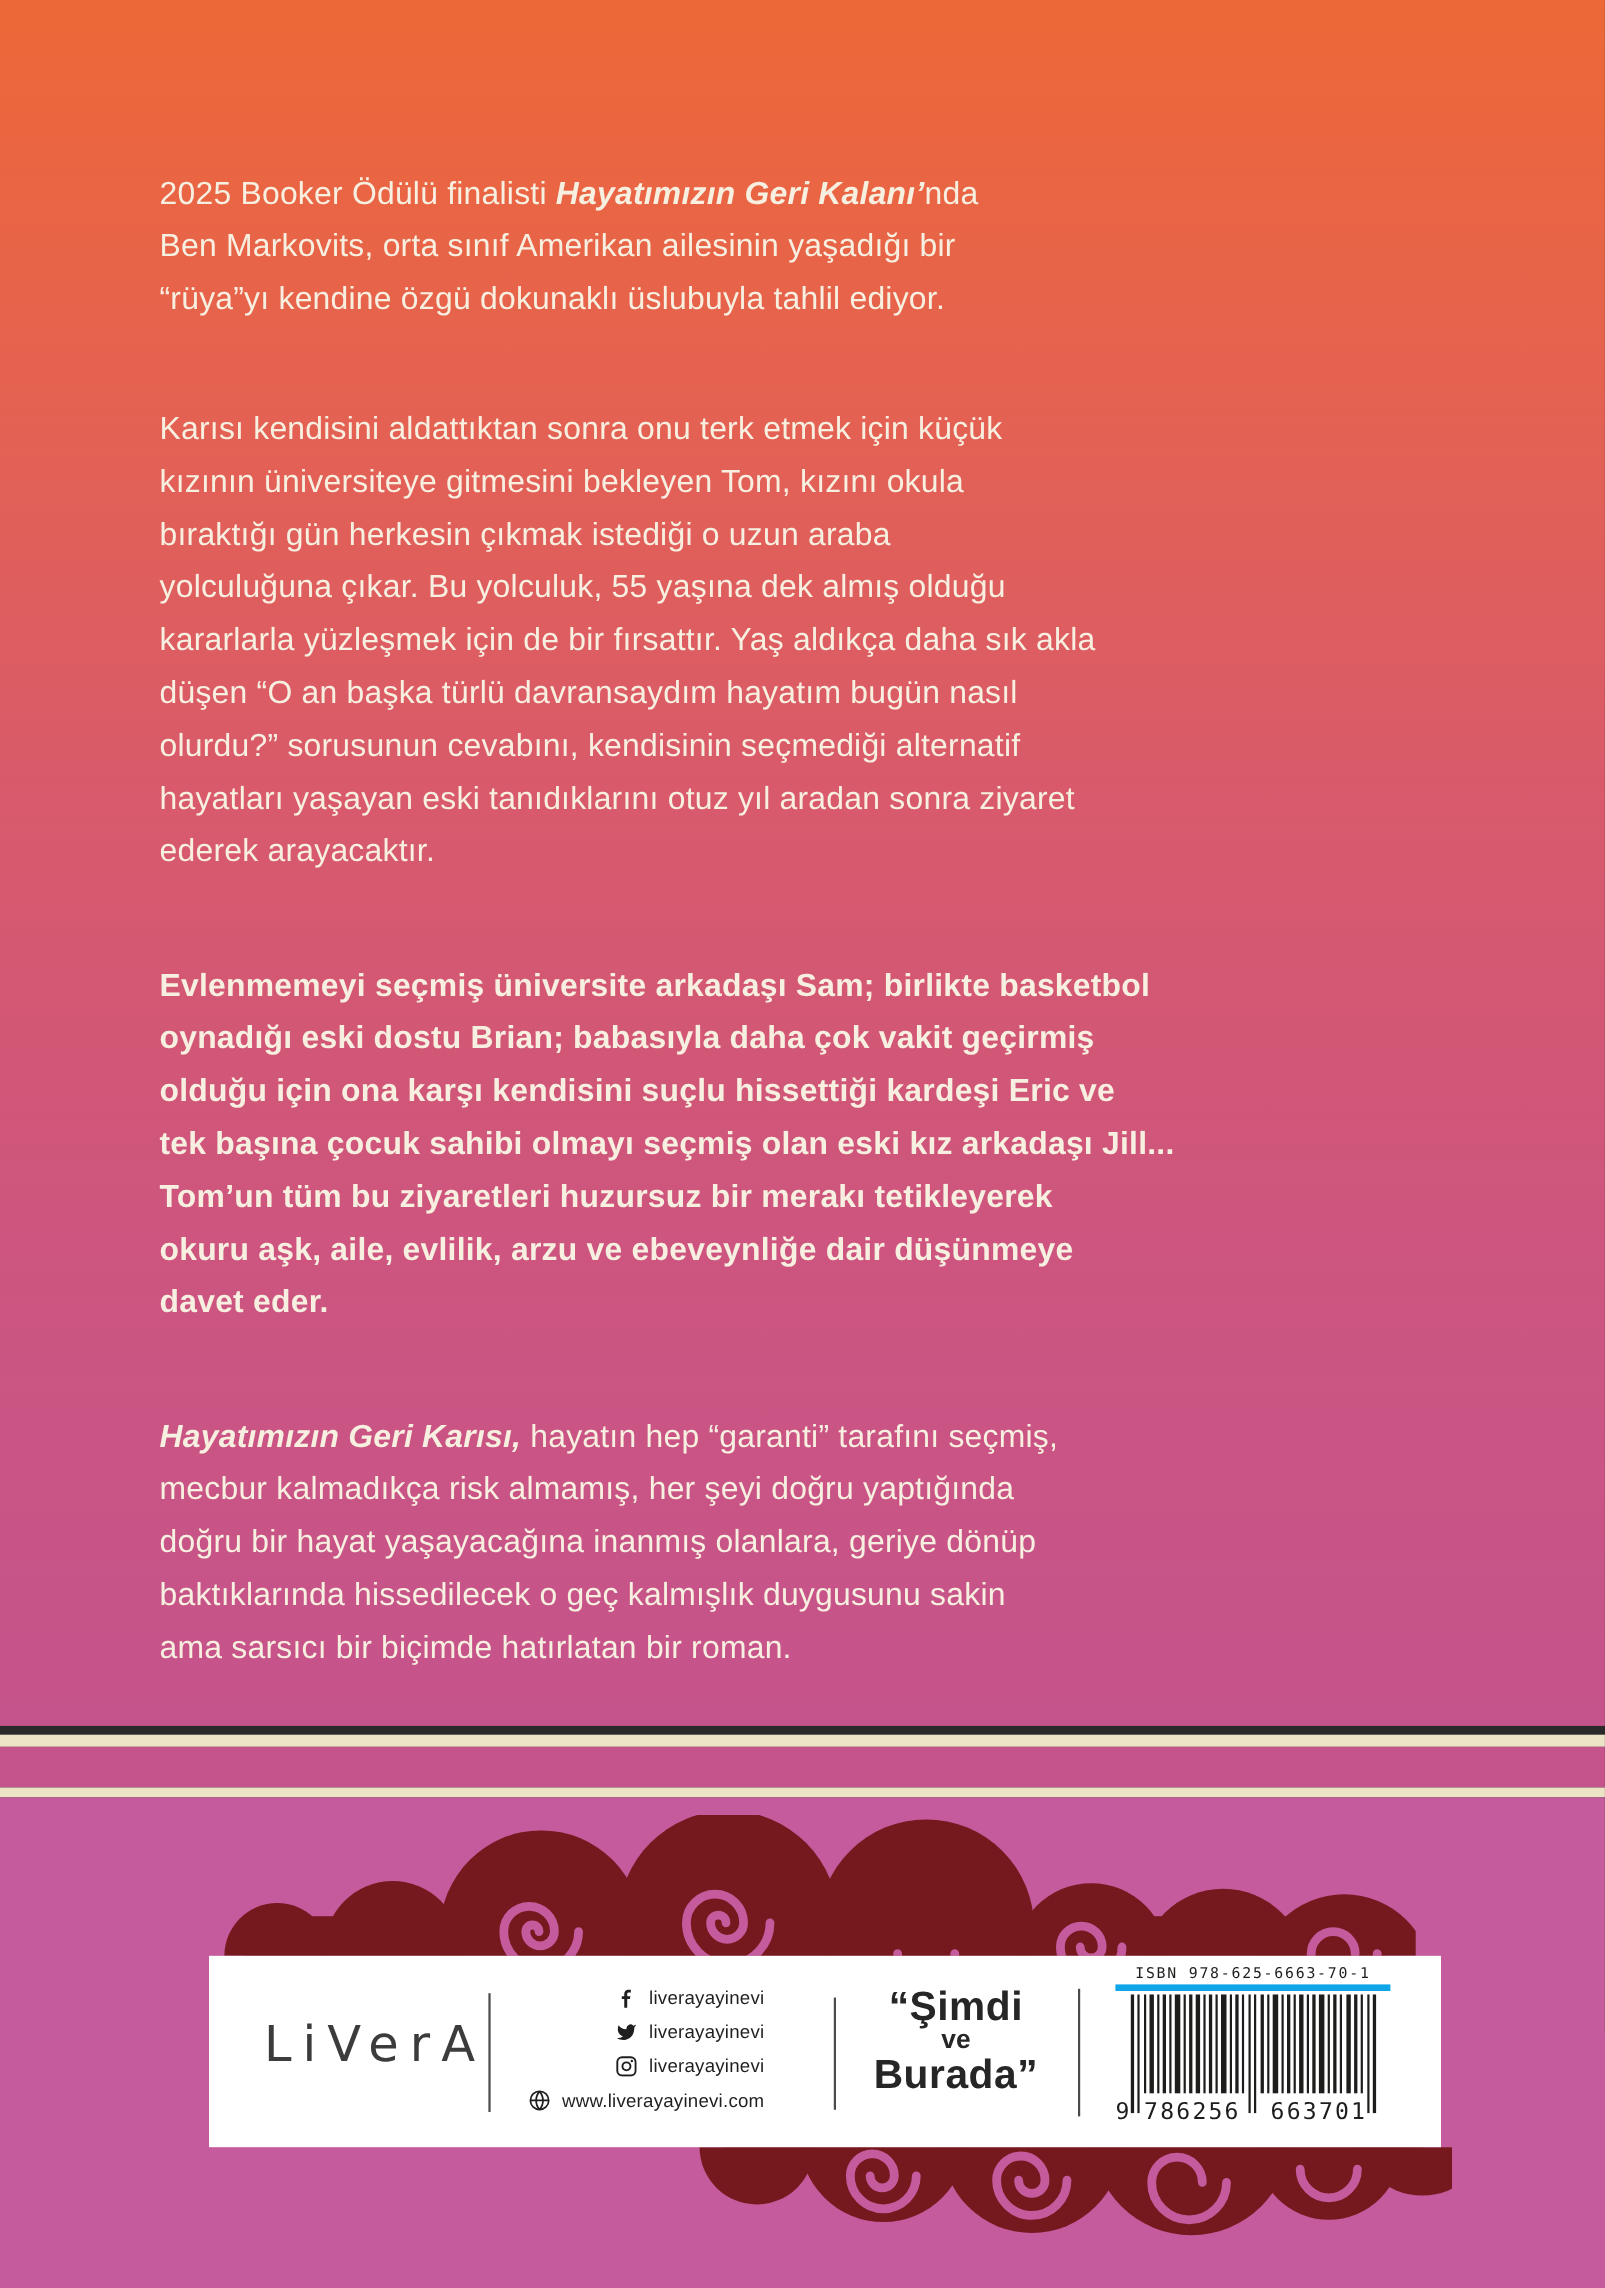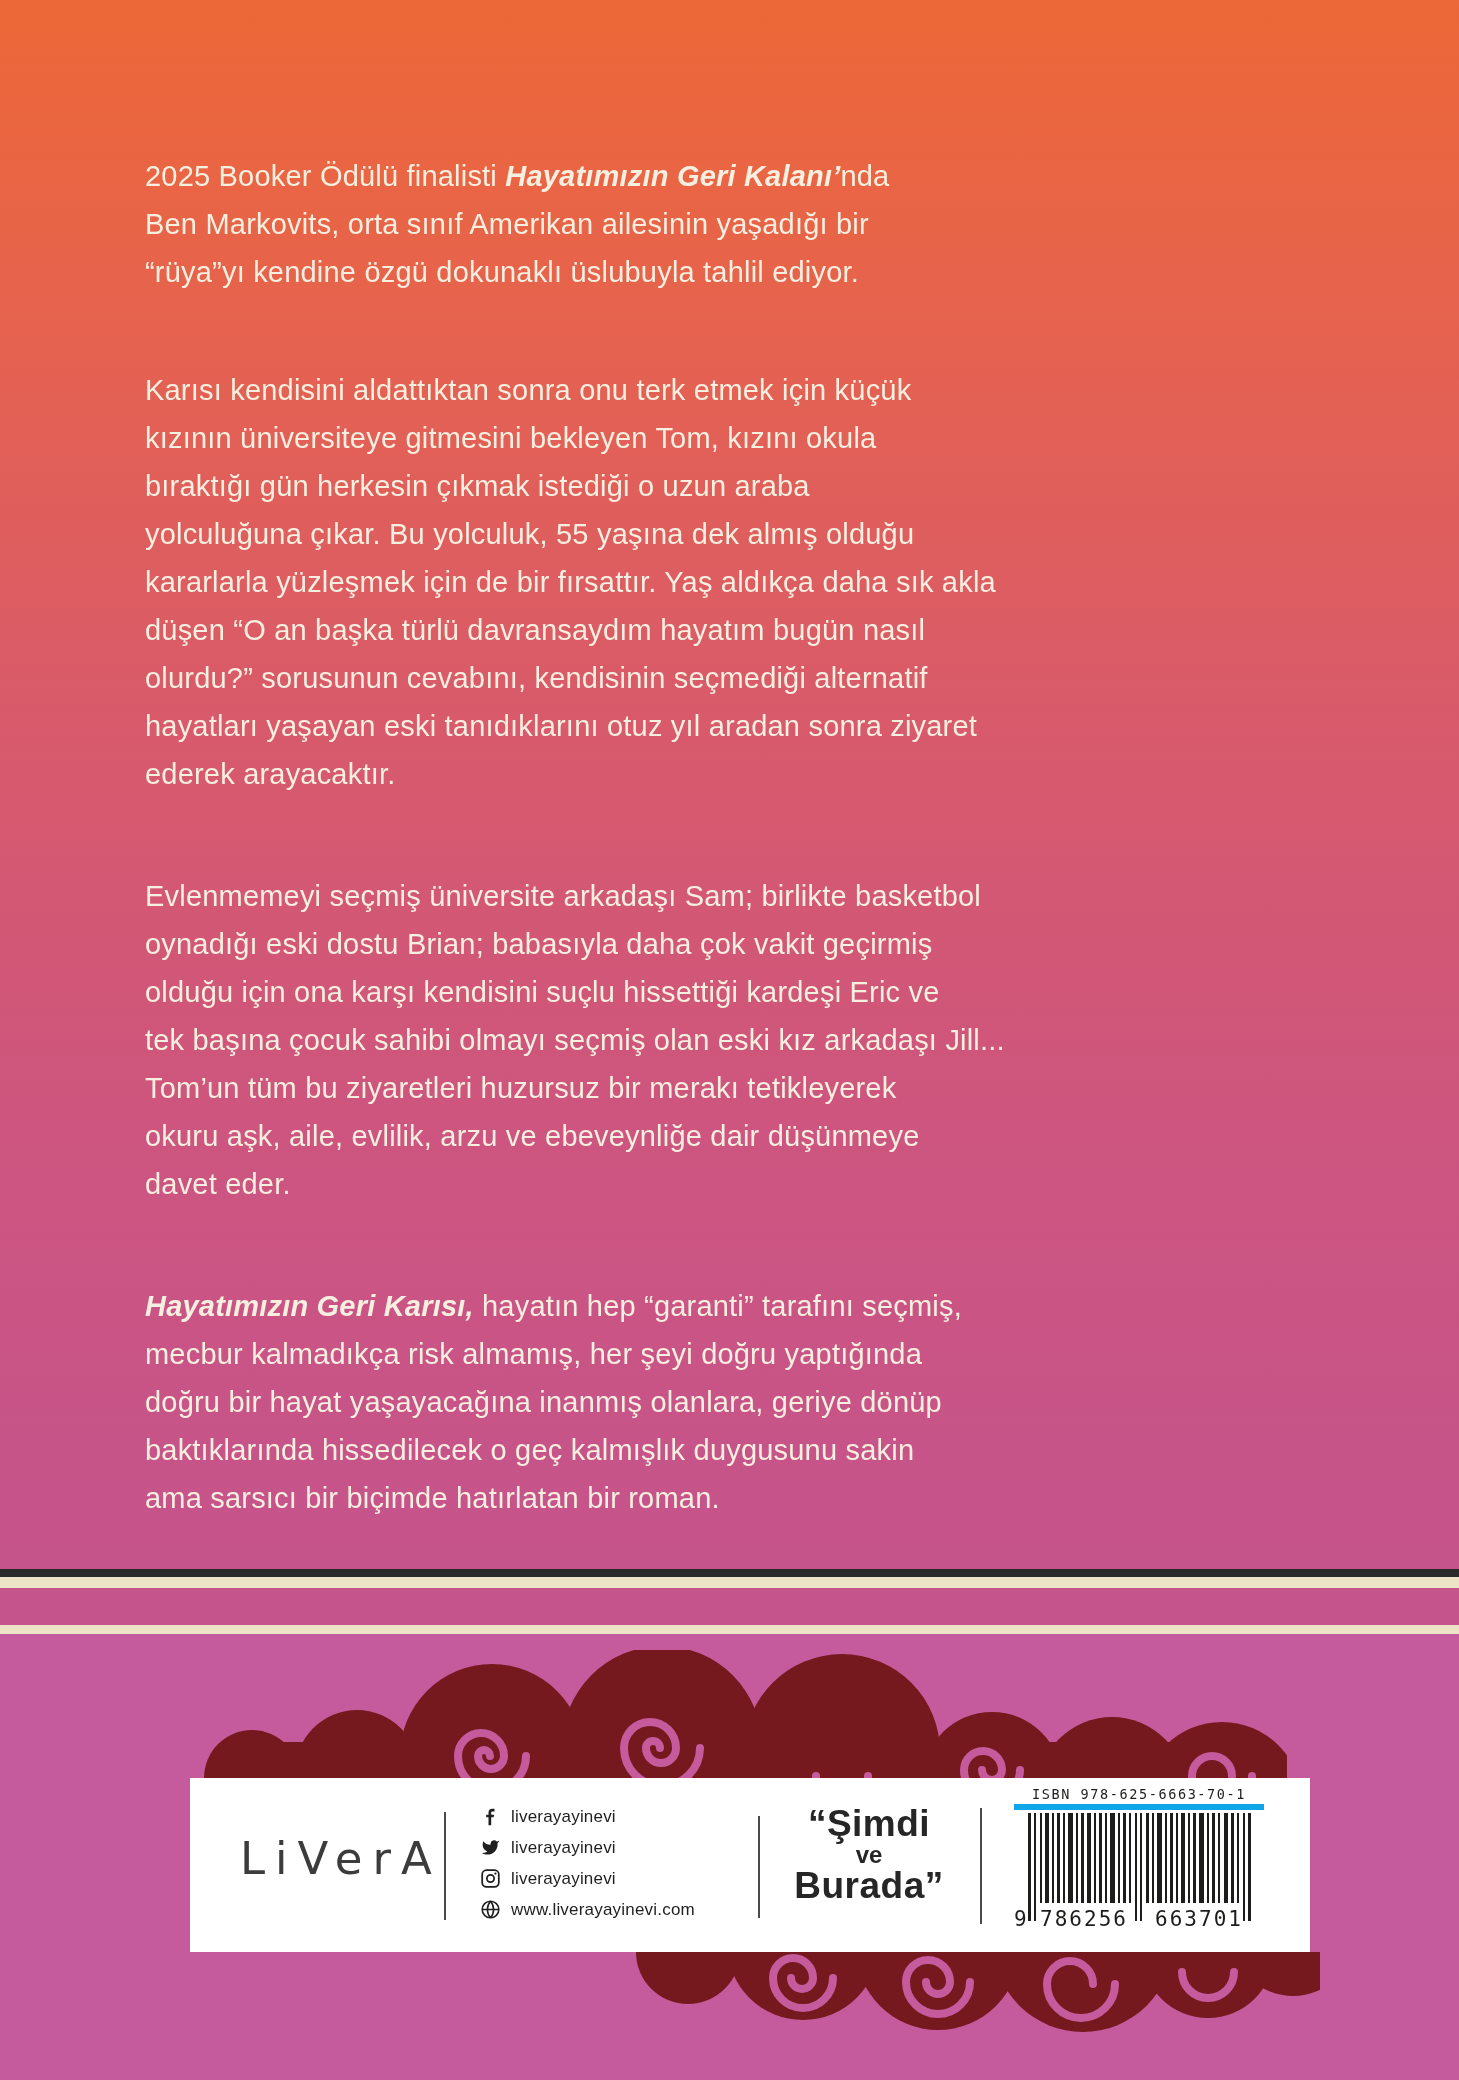--- a/index.html
+++ b/index.html
@@ -12,21 +12,21 @@
     position:absolute;left:0;top:0;width:1459px;height:1569px;
     background:linear-gradient(180deg,#ED6837 0%,#E56250 22%,#D85A6B 46%,#CD557F 72%,#C5548C 100%);
   }
   .p{
     position:absolute;left:145px;width:1080px;margin:0;
     font-size:29px;line-height:48px;color:#F7EFE0;
     white-space:pre-line;letter-spacing:.2px;
   }
   .p1{top:152px;}
   .p2{top:366px;}
-  .p3{top:872px;}
+  .p3{top:872px;font-weight:bold;}
   .p4{top:1282px;}
   .emph{font-weight:700;font-style:italic;}
   
   .stripe{position:absolute;left:0;width:1459px;background:#EDE3C6;}
   .s1{top:1577px;height:11px;}
   .stripe-gap{position:absolute;left:0;top:1588px;width:1459px;height:37px;background:#C5548C;}
   .s2{top:1625px;height:9px;}
   
   .bottom{
     position:absolute;left:0;top:1634px;width:1459px;height:446px;
@@ -42,21 +42,21 @@
   .logo{
     position:absolute;left:50px;top:0;height:160px;display:flex;align-items:center;
     font-family:"DejaVu Sans",sans-serif;font-size:45px;font-weight:400;
     letter-spacing:10px;color:#3C3C3C;
   }
   .vdiv{position:absolute;width:2px;background:#4a4a4a;}
   .d1{left:254px;top:34px;height:108px;}
   .d2{left:568px;top:38px;height:102px;}
   .d3{left:790px;top:30px;height:116px;}
   .social{
-    position:absolute;left:290px;top:26px;display:flex;flex-direction:column;gap:6px;
+    position:absolute;left:290px;top:26px;display:flex;flex-direction:column;gap:6px;align-items:flex-end;
   }
   .srow{display:flex;align-items:center;gap:11px;height:25px;}
   .sicon{width:20px;height:20px;display:flex;align-items:center;justify-content:center;}
   .slabel{font-size:17px;color:#1F1F1F;letter-spacing:.2px;}
   .quote{
     position:absolute;left:584px;top:26px;width:190px;text-align:center;color:#262626;
   }
   .quote .q1,.quote .q3{font-size:37px;font-weight:700;line-height:40px;letter-spacing:.5px;}
   .quote .q2{font-size:24px;font-weight:700;line-height:22px;}
   .barcode{position:absolute;left:824px;top:8px;width:250px;}

